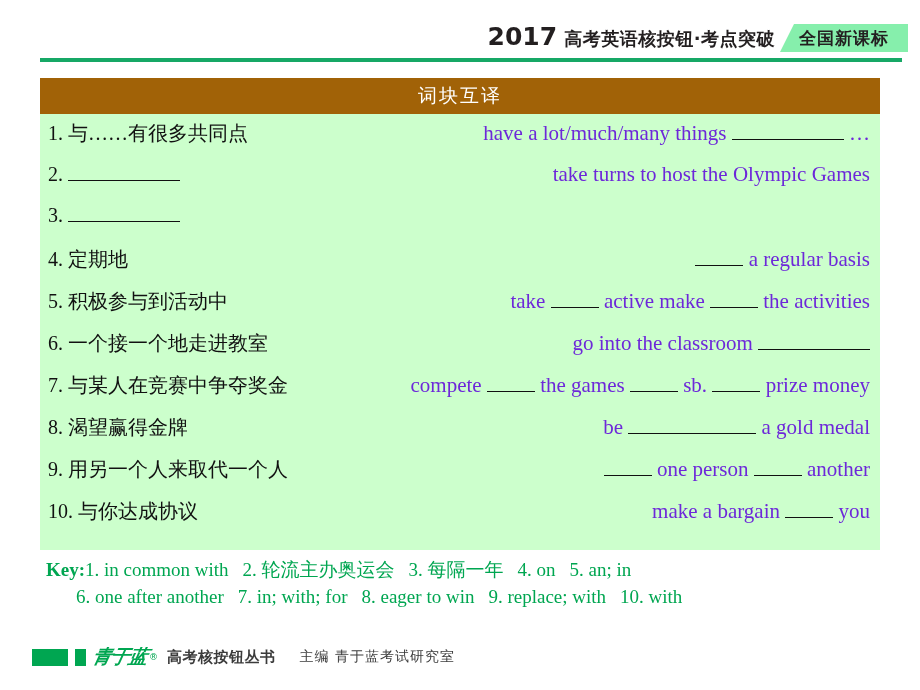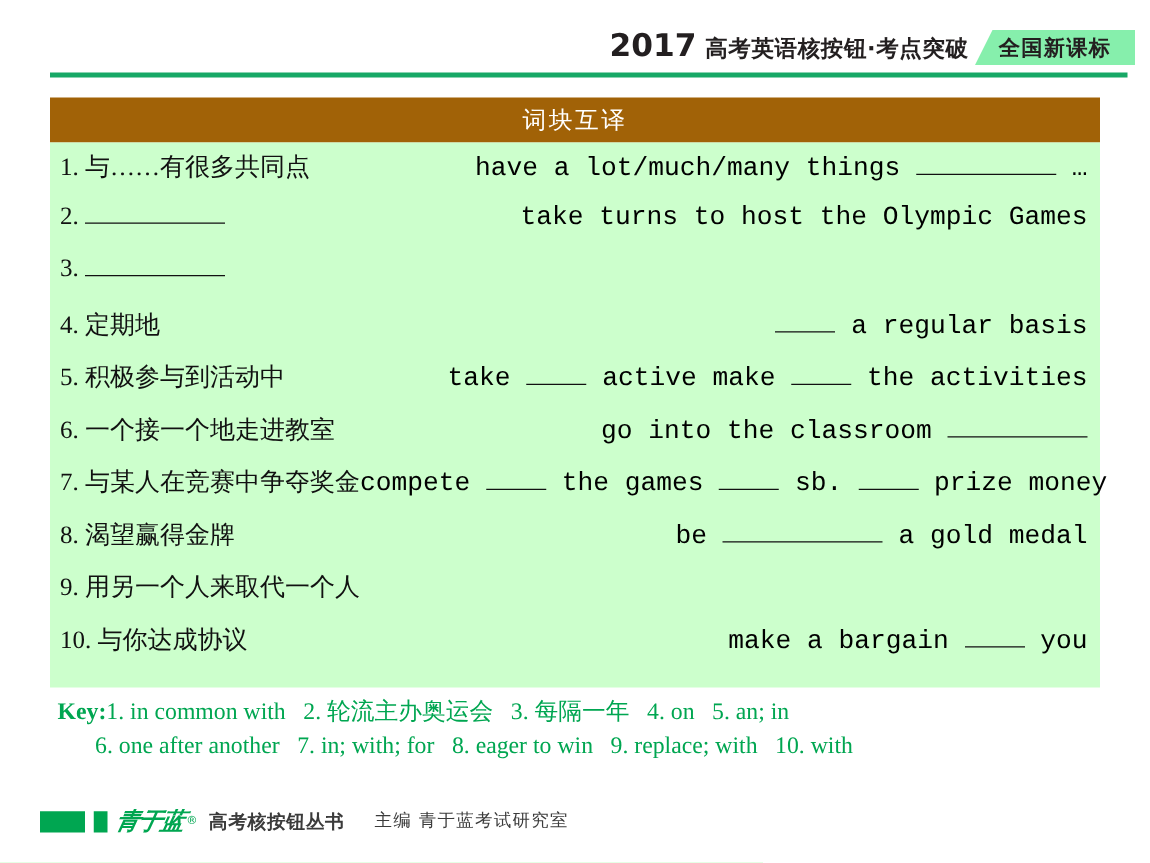--- a/index.html
+++ b/index.html
@@ -101,23 +101,23 @@
     padding: 0 10px 0 8px;
     box-sizing: border-box;
   }
   .cn {
     font-family: "Liberation Serif", "DejaVu Serif", serif;
     font-size: 20px;
     color: #111111;
     white-space: nowrap;
   }
   .en {
-    font-family: Liberation Mono, monospace;
+    font-family: Liberation Serif, serif;
     font-size: 21px;
-    color: #000000;
+    color: #6d28d9;
     white-space: nowrap;
     text-align: center;
   }
   .blank {
     display: inline-block;
     border-bottom: 1.6px solid #111111;
     vertical-align: baseline;
   }
   .b-m { width: 48px; }
   .b-l { width: 112px; }
@@ -293,20 +293,26 @@
         <span>be</span>
         <span class="blank b-xl"></span>
         <span>a gold medal</span>
       </span>
     </div>
 
     <div class="row">
       <span class="cn">
         <span>9.</span> <span>用另一个人来取代一个人</span>
       </span>
+      <span class="en">
+        <span class="blank b-m"></span>
+        <span>one person</span>
+        <span class="blank b-m"></span>
+        <span>another</span>
+      </span>
     </div>
 
     <div class="row">
       <span class="cn">
         <span>10.</span> <span>与你达成协议</span>
       </span>
       <span class="en">
         <span>make a bargain</span>
         <span class="blank b-m"></span>
         <span>you</span>

